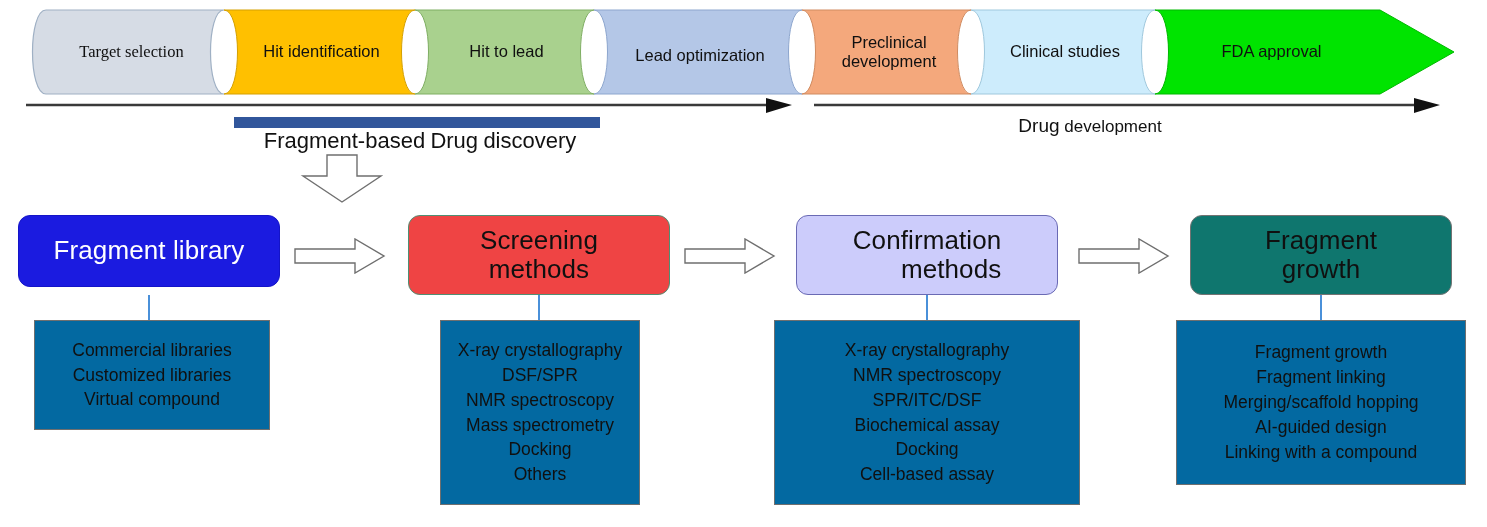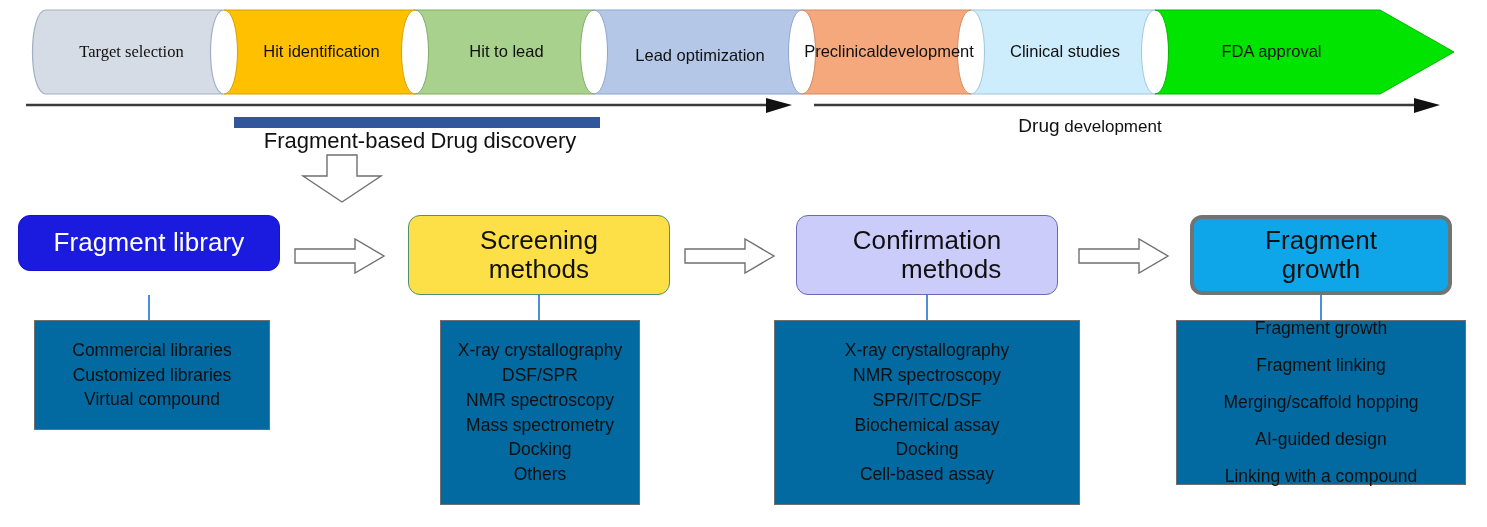--- a/index.html
+++ b/index.html
@@ -34,47 +34,47 @@
 
   
   #down-arrow{position:absolute;left:296px;top:154px;width:92px;height:50px;}
 
   
   .node{
     position:absolute;border-radius:12px;box-sizing:border-box;
     display:flex;align-items:center;justify-content:center;text-align:center;
     font-size:26px;line-height:1.12;letter-spacing:.1px;
   }
-  .node.n1{left:18px;top:215px;width:262px;height:56px;background:#1B1BE0;
+  .node.n1{left:18px;top:215px;width:262px;height:72px;background:#1B1BE0;
            border:1px solid #1414c8;color:#ffffff;}
-  .node.n2{left:408px;top:215px;width:262px;height:80px;background:#fde047;
+  .node.n2{left:408px;top:215px;width:262px;height:80px;background:#ef4444;
            border:1px solid #4f8f74;color:#101010;}
   .node.n3{left:796px;top:215px;width:262px;height:80px;background:#CCCCFB;
            border:1px solid #6a6ab4;color:#101010;text-align:right;}
-  .node.n4{left:1190px;top:215px;width:262px;height:80px;background:#0ea5e9;
-           border:4px solid #737373;color:#101010;}
+  .node.n4{left:1190px;top:215px;width:262px;height:80px;background:#0f766e;
+           border:1px solid #737373;color:#101010;}
 
   
   .stem{position:absolute;width:2px;background:#4a90d9;}
   .stem.s1{left:148px;top:295px;height:27px;}
   .stem.s2{left:538px;top:295px;height:27px;}
   .stem.s3{left:926px;top:295px;height:27px;}
   .stem.s4{left:1320px;top:295px;height:27px;}
 
   
   .detail{
     position:absolute;box-sizing:border-box;border:1px solid #6f6f6f;
     background:#0369a1;display:flex;flex-direction:column;align-items:center;
     justify-content:center;padding:8px 10px;font-size:17.5px;line-height:1.42;
     color:#101010;text-align:center;
   }
   .detail.d1{left:34px;top:320px;width:236px;height:110px;}
   .detail.d2{left:440px;top:320px;width:200px;height:185px;}
   .detail.d3{left:774px;top:320px;width:306px;height:185px;}
-  .detail.d4{left:1176px;top:320px;width:290px;height:165px;gap:12px;}
+  .detail.d4{left:1176px;top:320px;width:290px;height:165px;}
   .detail div{white-space:nowrap;}
 
   
   .blockarrow{position:absolute;top:238px;width:92px;height:36px;}
   .blockarrow.a1{left:294px;}
   .blockarrow.a2{left:684px;}
   .blockarrow.a3{left:1078px;}
 </style>
 </head>
 <body>
@@ -104,21 +104,21 @@
     </div>
     <div class="seg-label" style="left:205px;top:0;width:185px;height:88px;">
       <span>Hit identification</span>
     </div>
     <div class="seg-label" style="left:395px;top:0;width:175px;height:88px;">
       <span>Hit to lead</span>
     </div>
     <div class="seg-label" style="left:576px;top:4px;width:200px;height:88px;">
       <span>Lead optimization</span>
     </div>
-    <div class="seg-label" style="left:785px;top:0;width:160px;height:88px;flex-direction:row;text-align:right;">
+    <div class="seg-label" style="left:785px;top:0;width:160px;height:88px;flex-direction:column;text-align:right;">
       <span>Preclinical</span>
       <span>development</span>
     </div>
     <div class="seg-label" style="left:952px;top:0;width:178px;height:88px;">
       <span>Clinical studies</span>
     </div>
     <div class="seg-label" style="left:1140px;top:0;width:215px;height:88px;">
       <span>FDA approval</span>
     </div>
   </div>

